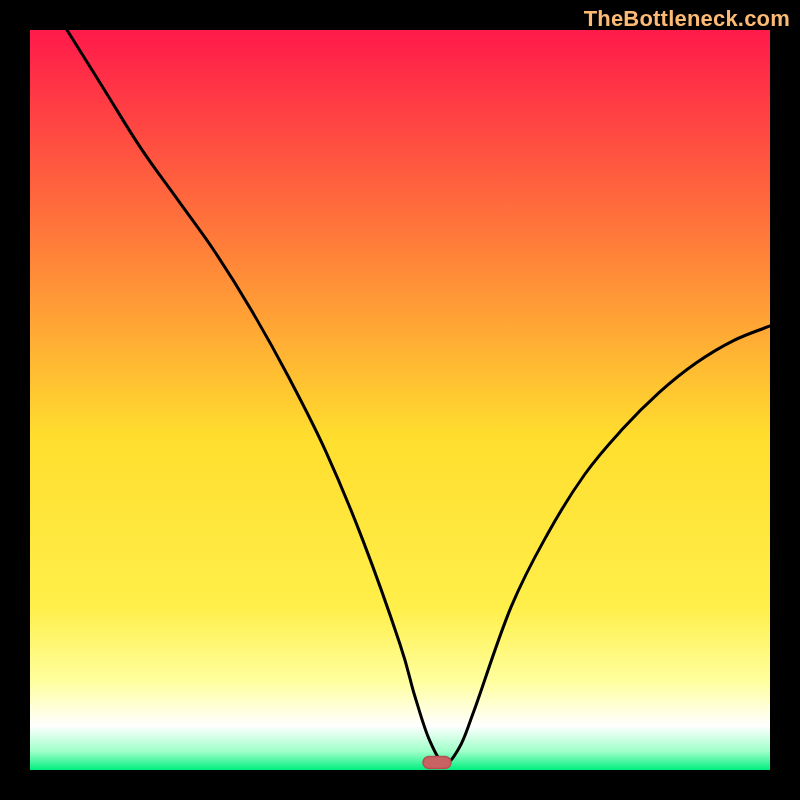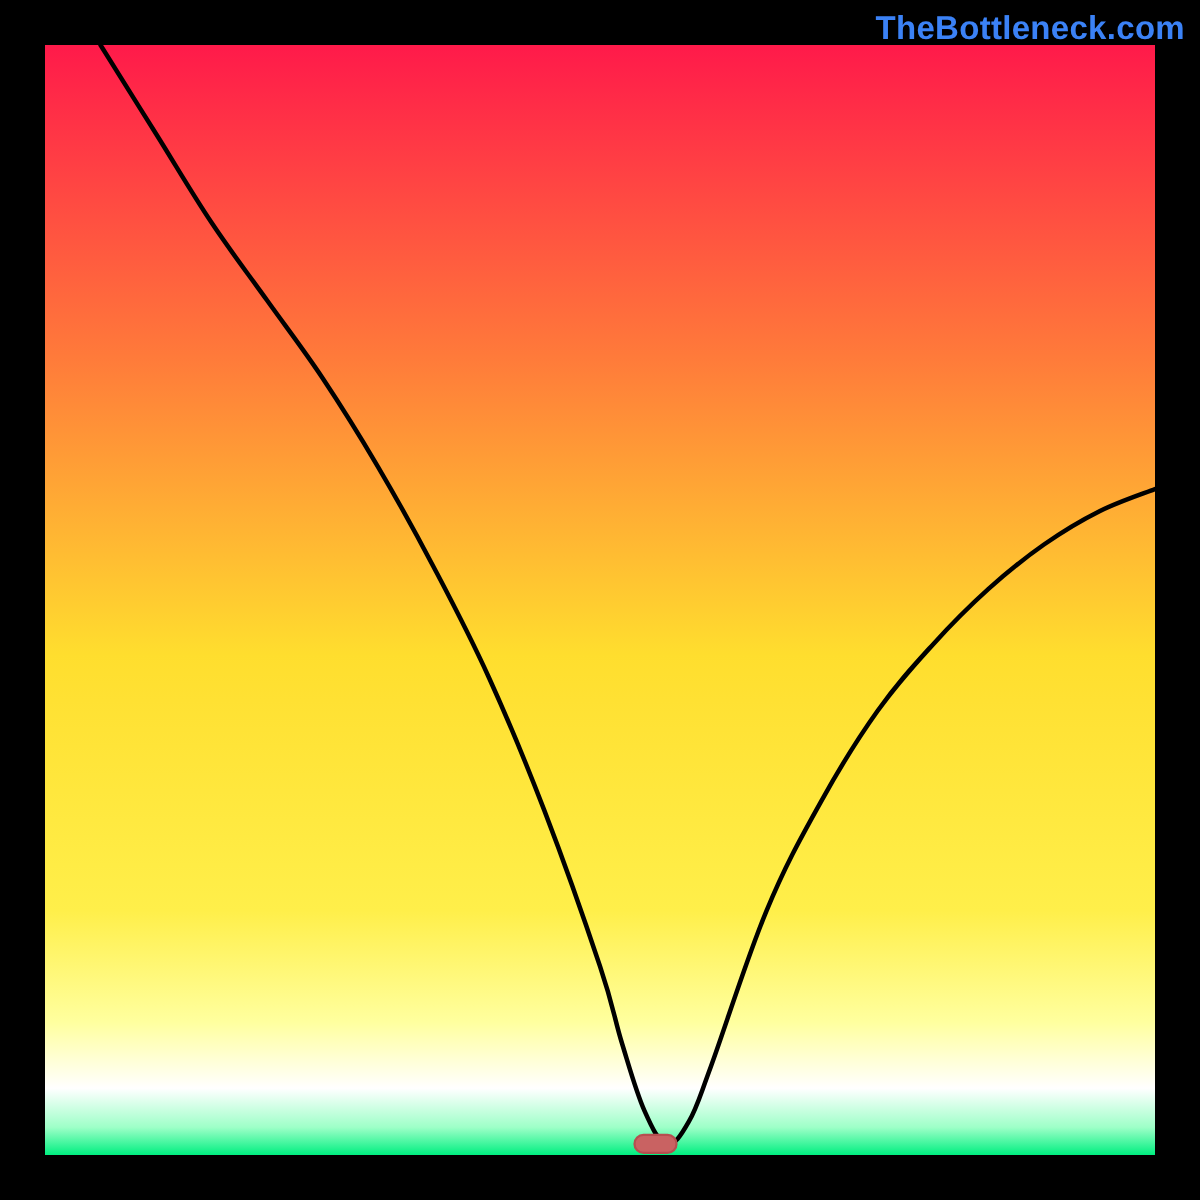--- a/index.html
+++ b/index.html
@@ -37,21 +37,21 @@
     position: absolute;
     top: 0;
     left: 0;
     width: 100%;
     height: 100%;
   }
   .attr {
     position: absolute;
     top: 6px;
     right: 10px;
-    color: #3b82f6;
+    color: #fdba74;
     font-size: 22px;
     font-weight: 600;
     letter-spacing: 0.2px;
   }
 </style>
 </head>
 <body>
 
 <div class="frame">
 

